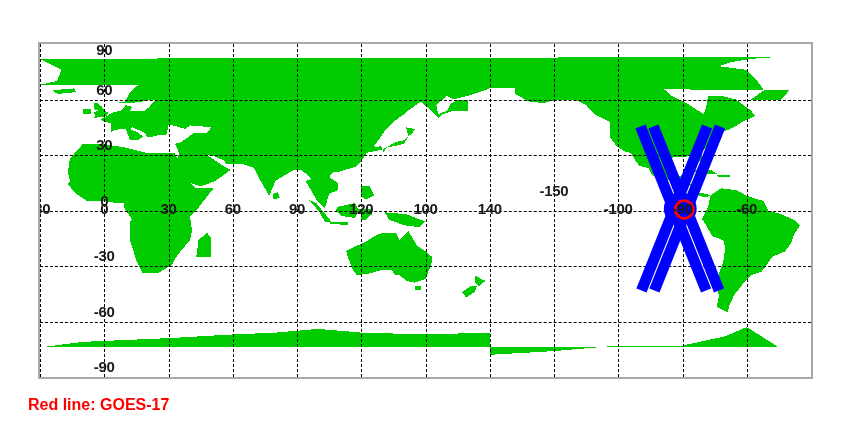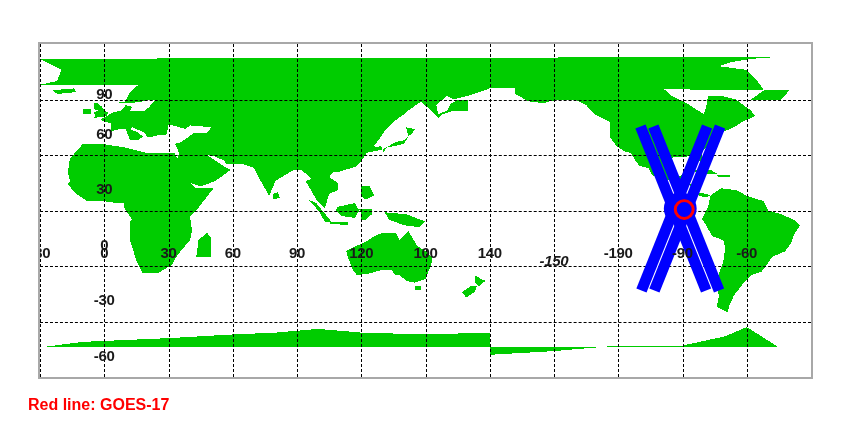--- a/index.html
+++ b/index.html
@@ -12,21 +12,21 @@
   #mapclip{position:absolute;inset:0;overflow:hidden;}
   #mapsvg{position:absolute;left:0;top:0;width:100%;height:100%;display:block;}
 
   
   .grid-v,.grid-h{position:absolute;pointer-events:none;}
   .grid-v{top:0;bottom:0;width:0;border-left:1px dashed #000;}
   .grid-h{left:0;right:0;height:0;border-top:1px dashed #000;}
 
   
   .lbl{position:absolute;font-size:15px;font-weight:bold;color:#1a1a1a;
-       white-space:nowrap;letter-spacing:-0.3px;margin-top:44px;}
+       white-space:nowrap;letter-spacing:-0.3px;}
   .lon-lbl{transform:translate(-50%,-100%);}
   .lat-lbl{transform:translate(-50%,-100%);}
 
   
   #tracks{position:absolute;inset:0;pointer-events:none;}
   #tracks svg{width:100%;height:100%;display:block;}
 
   
   #legend{position:absolute;left:0;top:396px;width:850px;height:24px;}
   .leg{position:absolute;font-size:16px;font-weight:bold;white-space:nowrap;}
@@ -108,22 +108,22 @@
 
     <div id="lonlabels">
         <span class="lbl lon-lbl" style="left: 0px; top: 172.5px;">-30</span>
         <span class="lbl lon-lbl" style="left: 64.25px; top: 172.5px;">0</span>
         <span class="lbl lon-lbl" style="left: 128.5px; top: 172.5px;">30</span>
         <span class="lbl lon-lbl" style="left: 192.75px; top: 172.5px;">60</span>
         <span class="lbl lon-lbl" style="left: 257px; top: 172.5px;">90</span>
         <span class="lbl lon-lbl" style="left: 321.25px; top: 172.5px;">120</span>
         <span class="lbl lon-lbl" style="left: 385.5px; top: 172.5px;">100</span>
         <span class="lbl lon-lbl" style="left: 449.75px; top: 172.5px;">140</span>
-        <span class="lbl lon-lbl" style="left: 514px; top: 181px; font-style: italic;">-150</span>
-        <span class="lbl lon-lbl" style="left: 578.25px; top: 172.5px;">-190</span>
+        <span class="lbl lon-lbl" style="left: 514px; top: 155px;">-150</span>
+        <span class="lbl lon-lbl" style="left: 578.25px; top: 172.5px;">-100</span>
         <span class="lbl lon-lbl" style="left: 642.5px; top: 172.5px;">-90</span>
         <span class="lbl lon-lbl" style="left: 706.75px; top: 172.5px;">-60</span>
       </div>
     <div id="latlabels">
         <span class="lbl lat-lbl" style="left: 64.25px; top: 14px;">90</span>
         <span class="lbl lat-lbl" style="left: 64.25px; top: 53.5px;">60</span>
         <span class="lbl lat-lbl" style="left: 64.25px; top: 109px;">30</span>
         <span class="lbl lat-lbl" style="left: 64.25px; top: 164.5px;">0</span>
         <span class="lbl lat-lbl" style="left: 64.25px; top: 220px;">-30</span>
         <span class="lbl lat-lbl" style="left: 64.25px; top: 275.5px;">-60</span>

